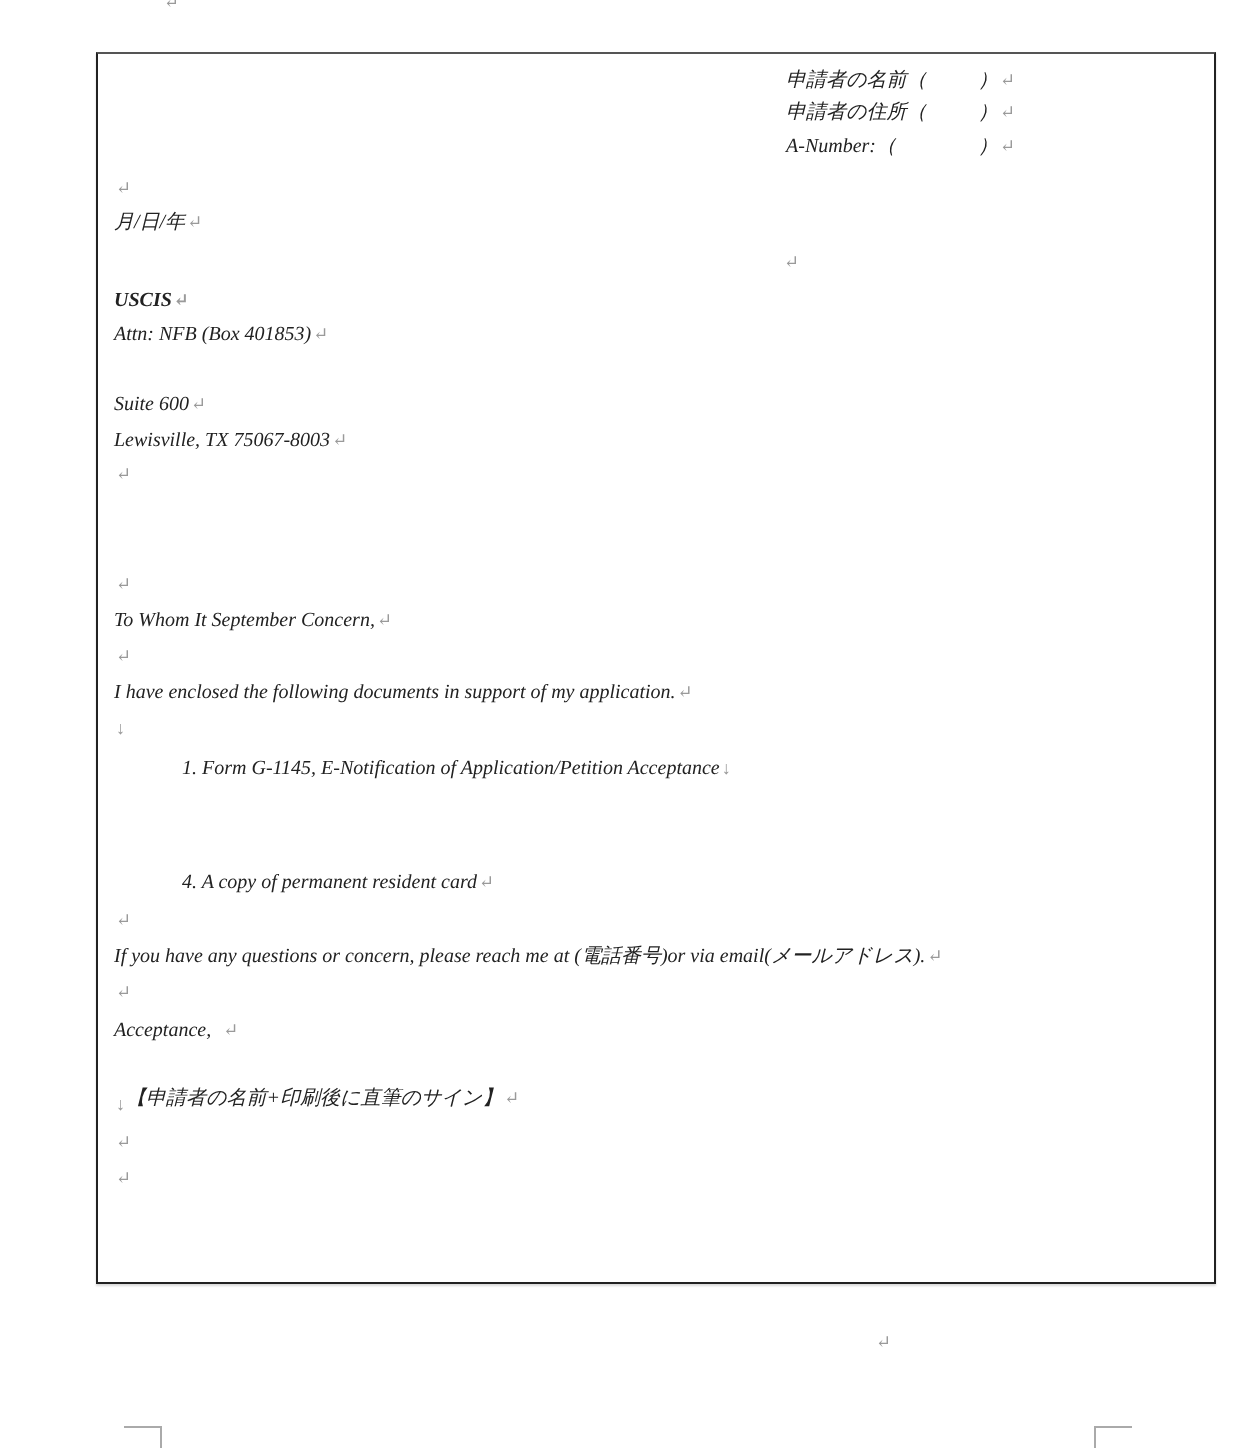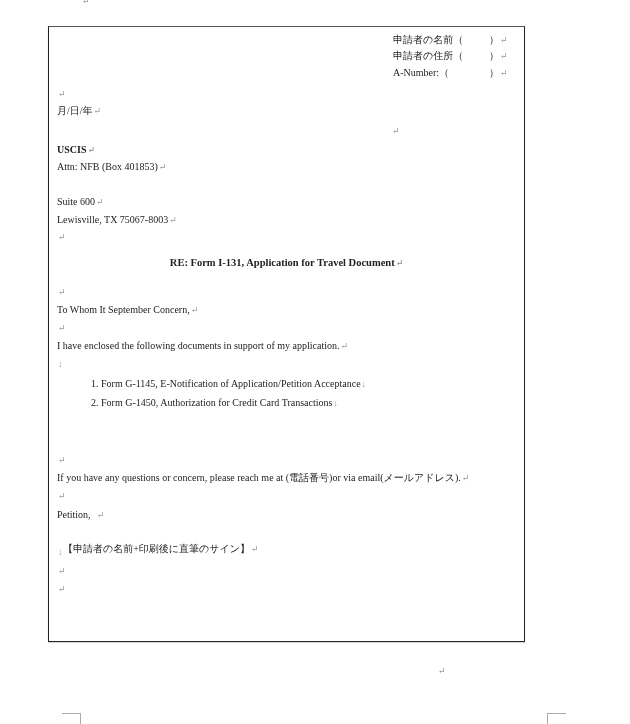--- a/index.html
+++ b/index.html
@@ -22,26 +22,27 @@
     }
     .top-mark {
       position: absolute;
       left: 81px;
       top: -4px;
     }
     .box {
       position: absolute;
       left: 48px;
       top: 26px;
-      width: 477px;
+      width: 560px;
       height: 616px;
       border: 1.5px solid #222222;
       border-top: 1.5px solid #555555;
       box-shadow: 0 1px 1px rgba(0,0,0,0.15);
       box-sizing: border-box;
+      font-style: italic;
     }
     .line {
       position: absolute;
       font-size: 10px;
       line-height: 14px;
       white-space: nowrap;
     }
     .hdr { left: 344px; }
     .hdr .label { display: inline-block; width: 96px; }
     .hdr .close { display: inline-block; }
@@ -111,55 +112,52 @@
   </div>
   <div class="line l" style="top:168px;">
     <span>Suite 600</span><span class="pmark">↵</span>
   </div>
   <div class="line l" style="top:186px;">
     <span>Lewisville, TX 75067-8003</span><span class="pmark">↵</span>
   </div>
 
   <div class="line l" style="top:203px;"><span class="pmark">↵</span></div>
 
-  <div class="line center" style="top:229px;">
-    <span>RE: Form I-131, Application for Travel Document</span><span class="pmark">↵</span>
-  </div>
 
   <div class="line l" style="top:258px;"><span class="pmark">↵</span></div>
 
   <div class="line l" style="top:276px;">
     <span>To Whom It September Concern,</span><span class="pmark">↵</span>
   </div>
 
   <div class="line l" style="top:294px;"><span class="pmark">↵</span></div>
 
   <div class="line l" style="top:312px;">
     <span>I have enclosed the following documents in support of my application.</span><span class="pmark">↵</span>
   </div>
 
   <div class="line l" style="top:330px;"><span class="pmark">↓</span></div>
 
   <div class="line list" style="top:350px;">
     <span>1. Form G-1145, E-Notification of Application/Petition Acceptance</span><span class="pmark">↓</span>
   </div>
-  <div class="line list" style="top:369px;">
-    <span>2. Form G-1450, Authorization for Credit Card Transactions</span><span class="pmark">↓</span>
+  <div class="line list" style="top:407px;">
+    <span>4. A copy of permanent resident card</span><span class="pmark">↵</span>
   </div>
 
   <div class="line l" style="top:426px;"><span class="pmark">↵</span></div>
 
   <div class="line l" style="top:444px;">
     <span>If you have any questions or concern, please reach me at (電話番号)or via email(メールアドレス).</span><span class="pmark">↵</span>
   </div>
 
   <div class="line l" style="top:462px;"><span class="pmark">↵</span></div>
 
   <div class="line l" style="top:481px;">
-    <span>Petition,</span>&nbsp;&nbsp;<span class="pmark">↵</span>
+    <span>Acceptance,</span>&nbsp;&nbsp;<span class="pmark">↵</span>
   </div>
 
   <div class="line l" style="top:499px; left:14px;margin-top:16px;">
     <span>【申請者の名前+印刷後に直筆のサイン】</span><span class="pmark">↵</span>
   </div>
 
   <div class="line l" style="top:518px;"><span class="pmark">↓</span></div>
   <div class="line l" style="top:537px;"><span class="pmark">↵</span></div>
   <div class="line l" style="top:555px;"><span class="pmark">↵</span></div>
 </div>

